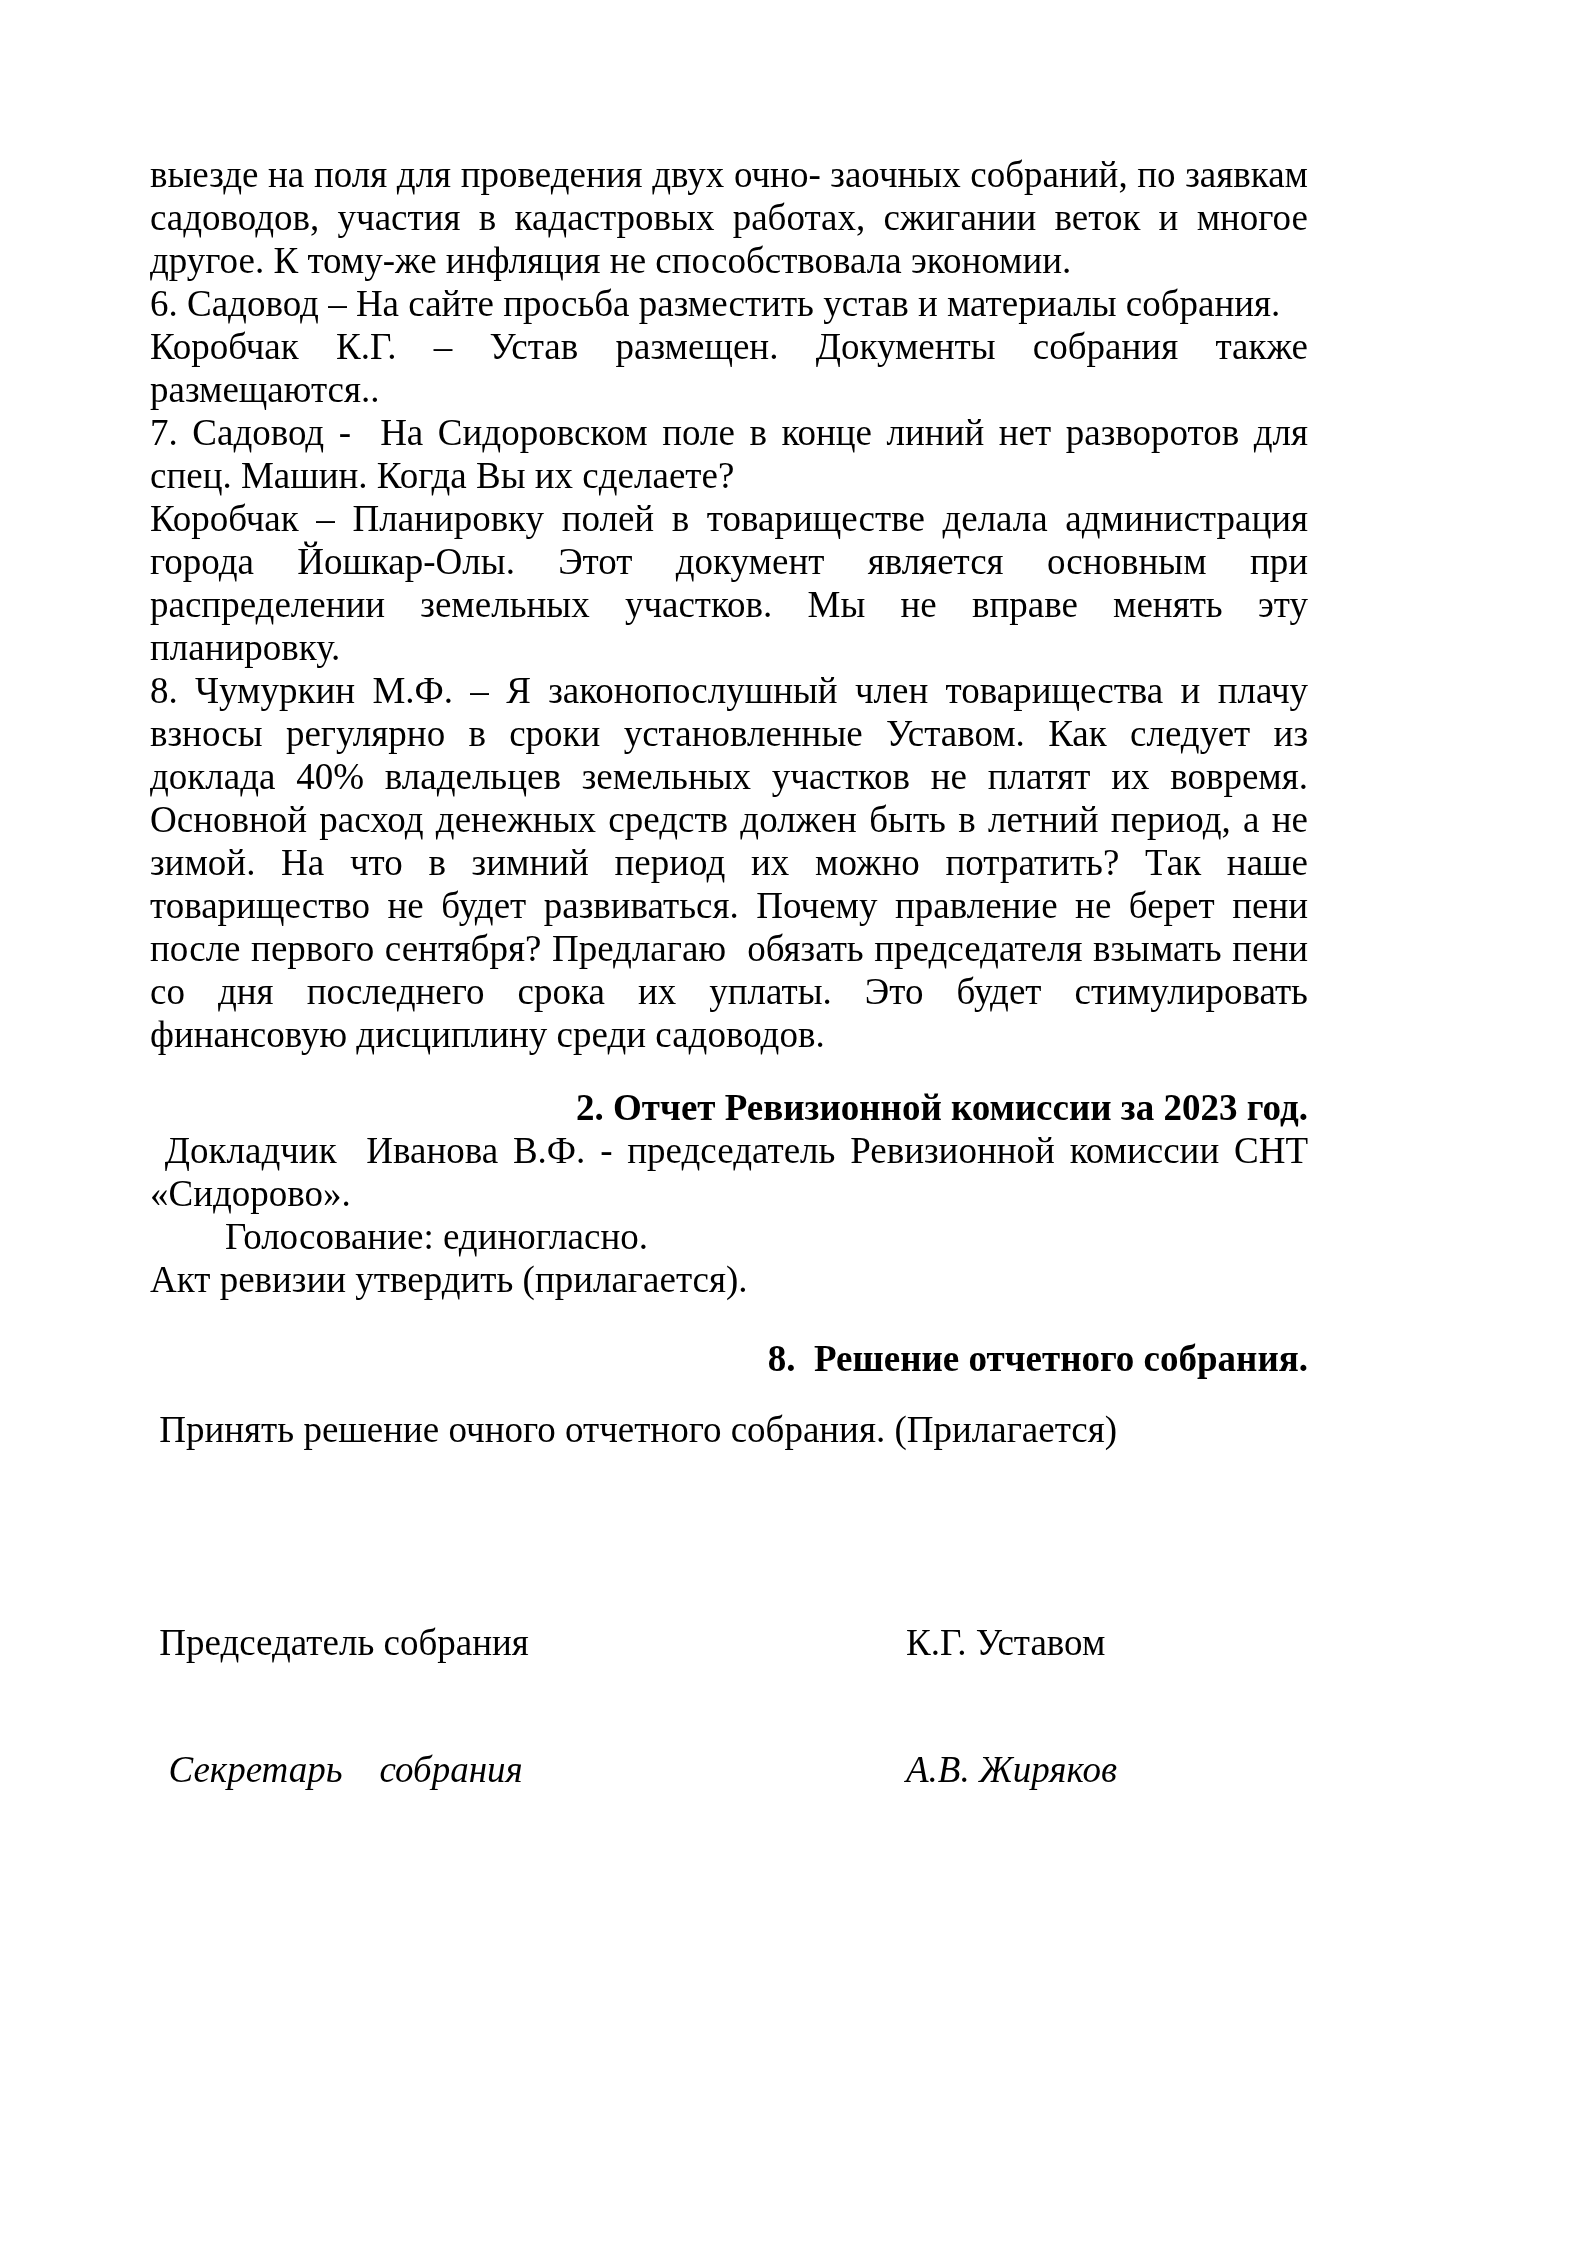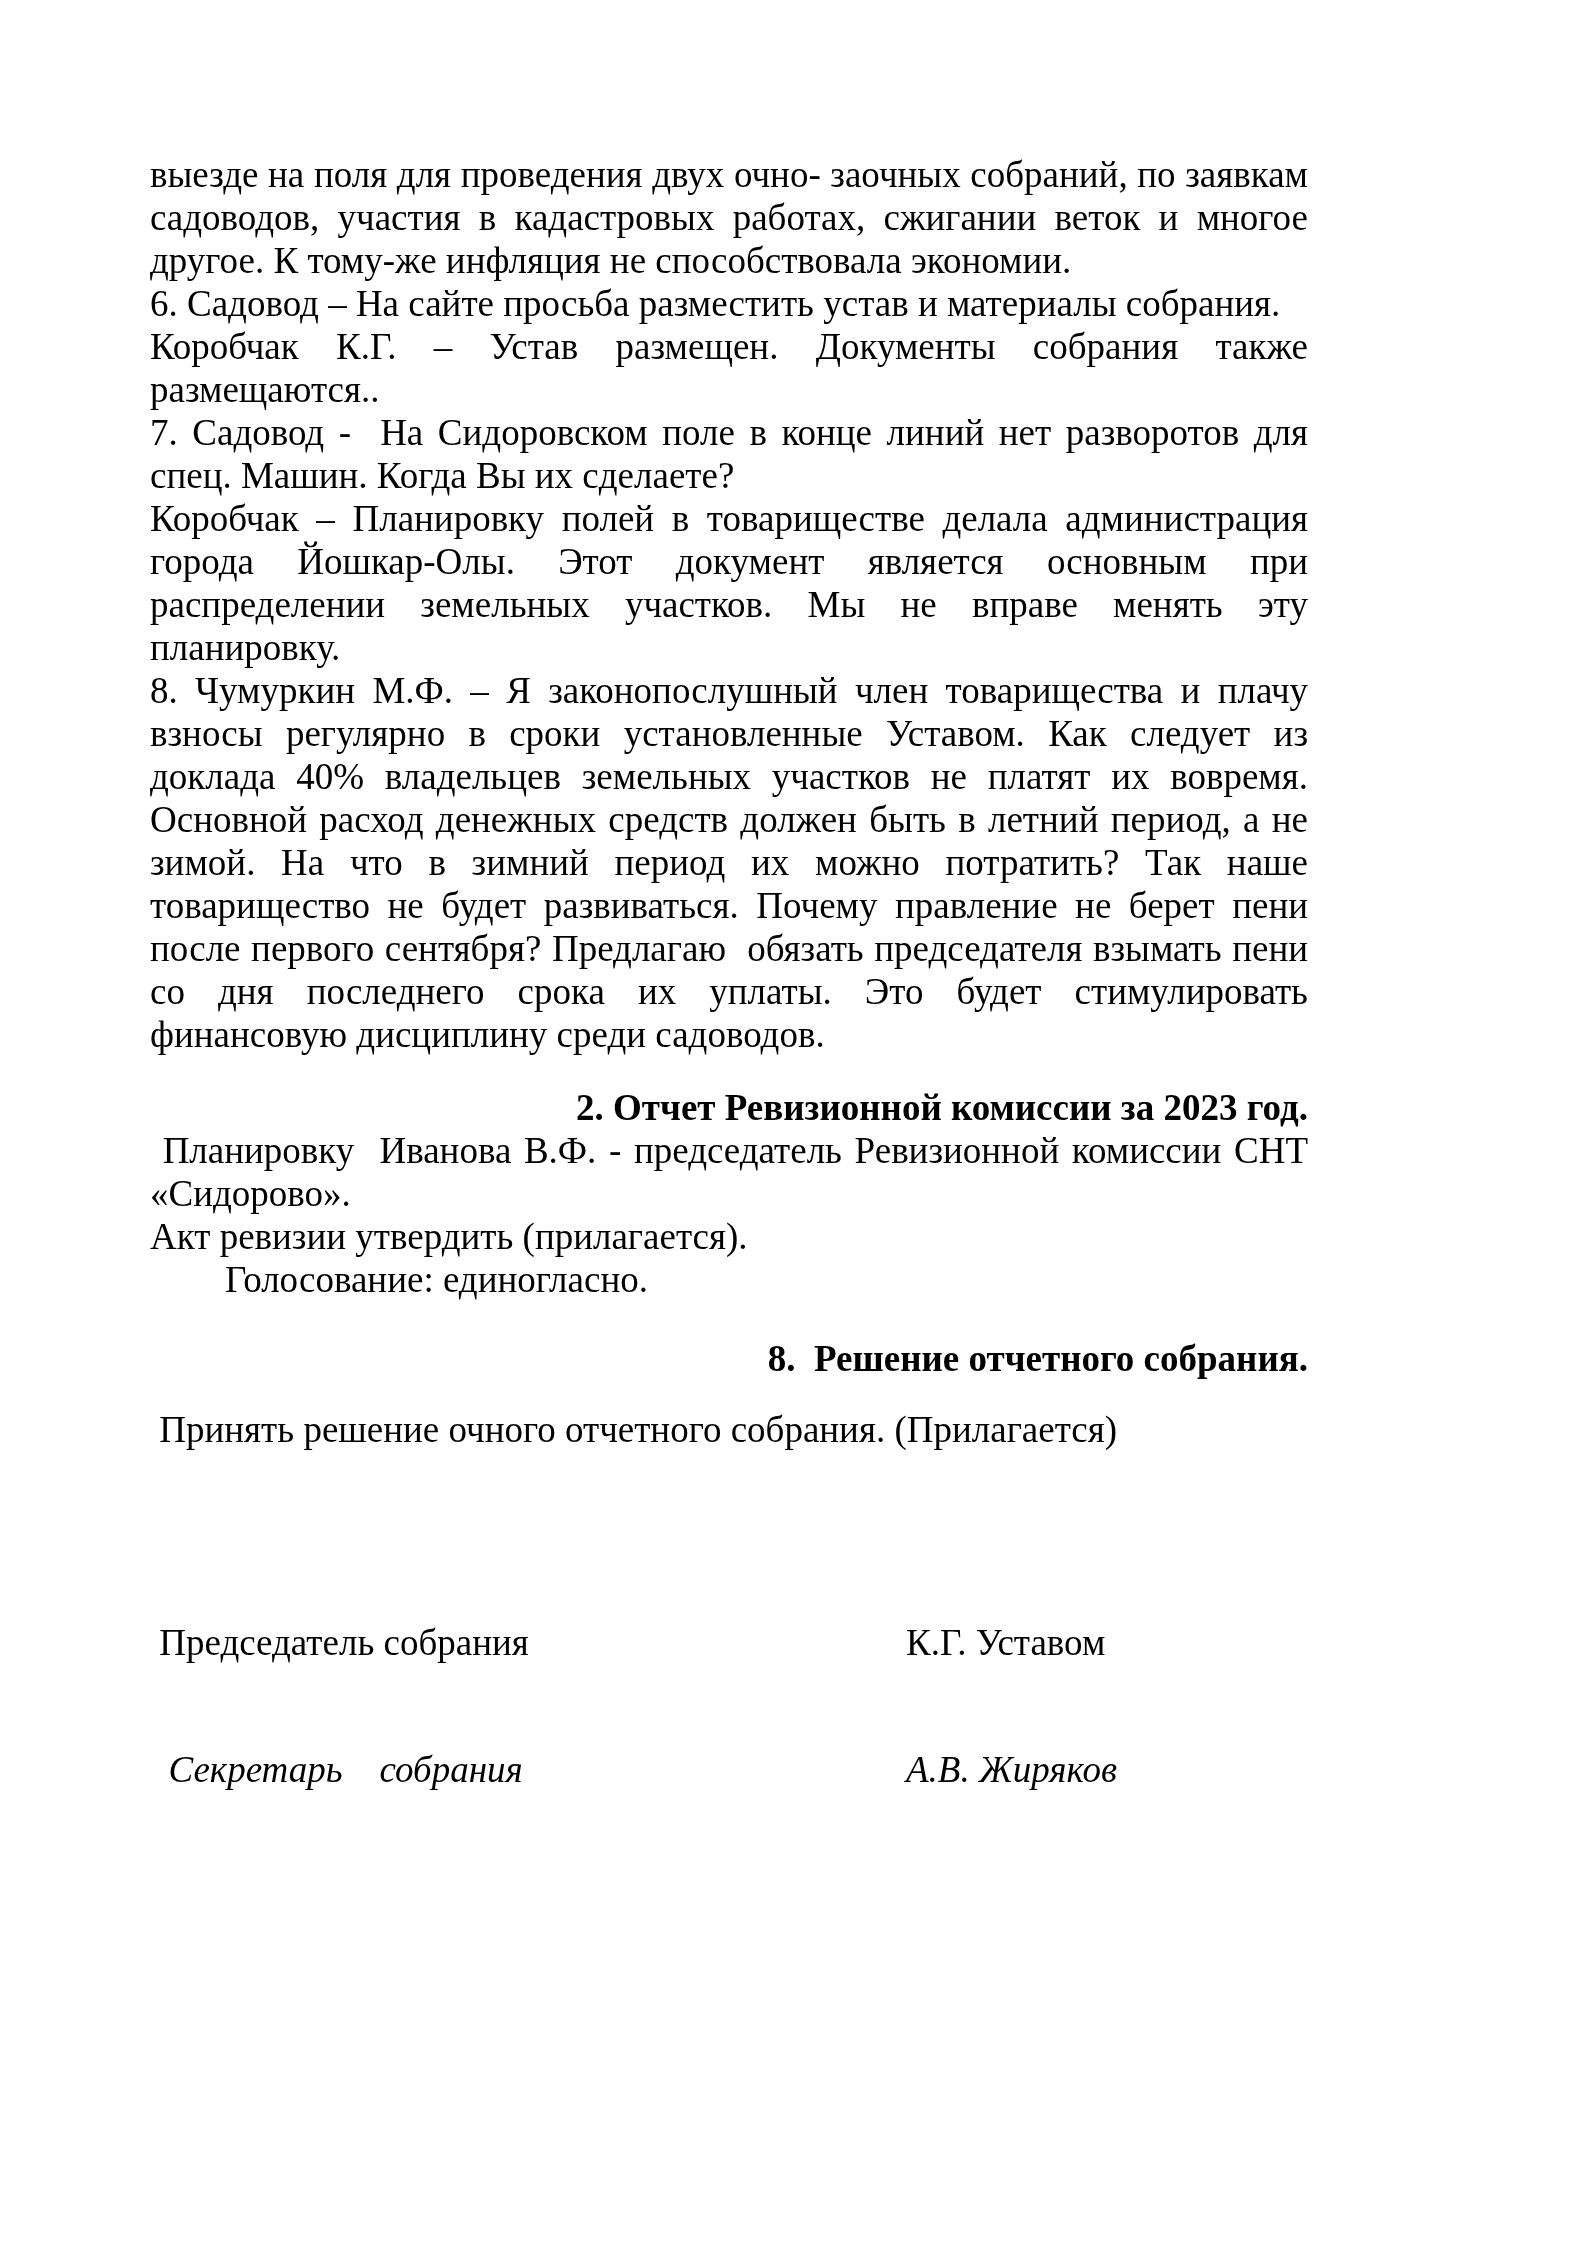--- a/index.html
+++ b/index.html
@@ -40,23 +40,23 @@
 
     <div>
         <p class="para">выезде на поля для проведения двух очно- заочных собраний, по заявкам садоводов, участия в кадастровых работах, сжигании веток и многое другое. К тому-же инфляция не способствовала экономии.</p>
         <p class="para">6. Садовод – На сайте просьба разместить устав и материалы собрания.</p>
         <p class="para">Коробчак К.Г. – Устав размещен. Документы собрания также размещаются..</p>
         <p class="para">7. Садовод -  На Сидоровском поле в конце линий нет разворотов для спец. Машин. Когда Вы их сделаете?</p>
         <p class="para">Коробчак – Планировку полей в товариществе делала администрация города Йошкар-Олы. Этот документ является основным при распределении земельных участков. Мы не вправе менять эту планировку.</p>
         <p class="para">8. Чумуркин М.Ф. – Я законопослушный член товарищества и плачу взносы регулярно в сроки установленные Уставом. Как следует из доклада 40% владельцев земельных участков не платят их вовремя. Основной расход денежных средств должен быть в летний период, а не зимой. На что в зимний период их можно потратить? Так наше товарищество не будет развиваться. Почему правление не берет пени  после первого сентября? Предлагаю  обязать председателя взымать пени со дня последнего срока их уплаты. Это будет стимулировать финансовую дисциплину среди садоводов.</p>
         <div class="spacer" style="height: 30px;"></div>
         <p class="heading">2. Отчет Ревизионной комиссии за 2023 год.</p>
-        <p class="para"> Планировку  Иванова В.Ф. - председатель Ревизионной комиссии СНТ «Сидорово».</p>
+        <p class="para"> Докладчик  Иванова В.Ф. - председатель Ревизионной комиссии СНТ «Сидорово».</p>
+        <p class="para" style="padding-left: 75px;">Голосование: единогласно.</p>
         <p class="para">Акт ревизии утвердить (прилагается).</p>
-        <p class="para" style="padding-left: 75px;">Голосование: единогласно.</p>
         <div class="spacer" style="height: 36px;"></div>
         <p class="heading" style="padding-left: 12px;"> 8.  Решение отчетного собрания.</p>
         <div class="spacer" style="height: 28px;"></div>
         <p class="para"> Принять решение очного отчетного собрания. (Прилагается)</p>
       </div>
 
     <div class="sig-block">
       <div class="sig-row">
         <span class="sig-label"> Председатель собрания</span>
         <span class="sig-name">К.Г. Уставом</span>

